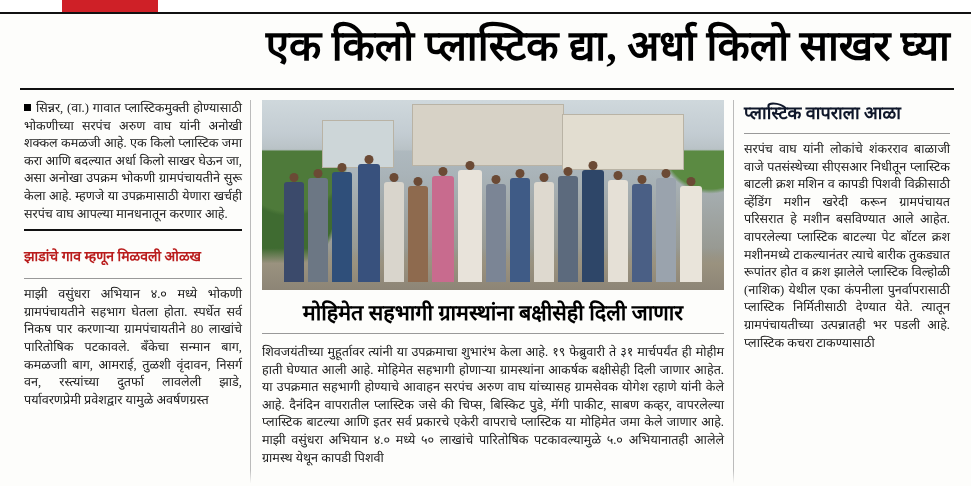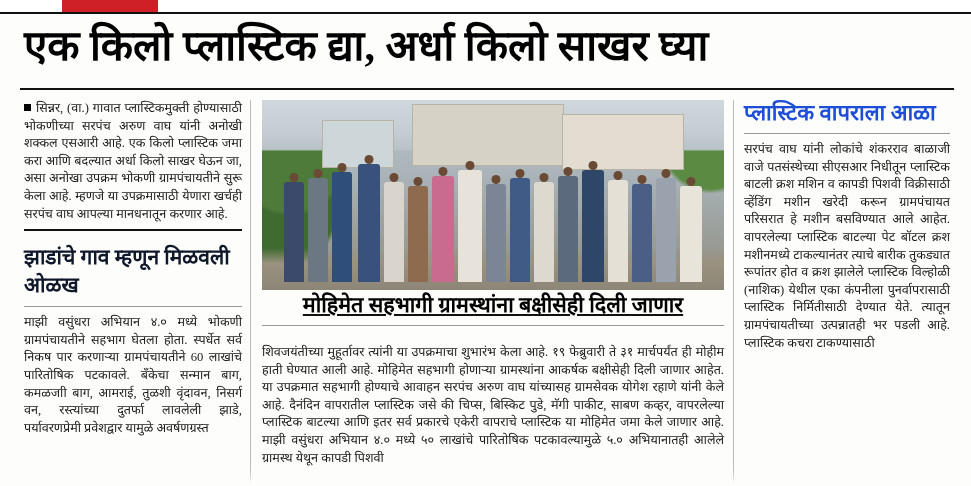--- a/index.html
+++ b/index.html
@@ -39,21 +39,21 @@
     left: 0; top: 12px;
     width: 971px; height: 2px;
     background: #111;
   }
   
   .headline {
     position: absolute;
     top: 20px;
     left: 24px;
     width: 926px;
-    text-align: left;
+    text-align: right;
     font-family: "Liberation Serif", serif;
     font-weight: bold;
     font-size: 42px;
     line-height: 52px;
     letter-spacing: 0px;
     color: #000;
     white-space: nowrap;
   }
   .headline-rule {
     position: absolute;
@@ -89,40 +89,40 @@
   .body-text .lead-dot {
     display: inline-block;
     width: 7px; height: 7px;
     background: #000;
     margin-right: 5px;
     vertical-align: 1px;
   }
   .subhead {
     font-family: "Liberation Serif", serif;
     font-weight: bold;
-    font-size: 21px;
+    font-size: 14px;
     line-height: 28px;
-    color: #0f172a;
+    color: #b91c1c;
     margin: 12px 0 6px 0;
   }
   .subhead-center {
     font-family: "Liberation Serif", serif;
     font-weight: bold;
     font-size: 21.5px;
     line-height: 26px;
     color: #000;
     text-align: center;
     white-space: nowrap;
   }
   .subhead-right {
     font-family: "Liberation Serif", serif;
     font-weight: bold;
-    font-size: 22px;
+    font-size: 18px;
     line-height: 26px;
-    color: #1d4ed8;
+    color: #0f172a;
   }
   .hr-thin {
     height: 1px;
     background: #999;
     margin: 7px 0 7px 0;
   }
   .hr-thick {
     height: 2px;
     background: #111;
     margin: 6px 0 6px 0;
@@ -168,23 +168,22 @@
     left: 50%;
     transform: translateX(-50%);
     top: -9px;
     width: 9px; height: 9px;
     border-radius: 50%;
     background: #6b4a35;
   }
   .caption {
     position: absolute;
     left: 262px;
-    top: 292px;
+    top: 300px;
     width: 462px;
-    text-decoration: underline;
   }
   .mid-body {
     position: absolute;
     left: 262px;
     top: 344px;
     width: 462px;
   }
   .mid-col2 {
     column-count: 1;
   }
@@ -206,26 +205,26 @@
   </div>
 
   <div class="headline">एक किलो प्लास्टिक द्या, अर्धा किलो साखर घ्या</div>
   <div class="headline-rule"></div>
 
   <div class="vrule vrule-1"></div>
   <div class="vrule vrule-2"></div>
 
   <div class="col col-left">
     <div class="body-text">
-      <span class="lead-dot"></span><span>सिन्नर, (वा.) गावात प्लास्टिकमुक्ती होण्यासाठी भोकणीच्या सरपंच अरुण वाघ यांनी अनोखी शक्कल एसआरी आहे. एक किलो प्लास्टिक जमा करा आणि बदल्यात अर्धा किलो साखर घेऊन जा, असा अनोखा उपक्रम भोकणी ग्रामपंचायतीने सुरू केला आहे. म्हणजे या उपक्रमासाठी येणारा खर्चही सरपंच वाघ आपल्या मानधनातून करणार आहे.</span>
+      <span class="lead-dot"></span><span>सिन्नर, (वा.) गावात प्लास्टिकमुक्ती होण्यासाठी भोकणीच्या सरपंच अरुण वाघ यांनी अनोखी शक्कल कमळजी आहे. एक किलो प्लास्टिक जमा करा आणि बदल्यात अर्धा किलो साखर घेऊन जा, असा अनोखा उपक्रम भोकणी ग्रामपंचायतीने सुरू केला आहे. म्हणजे या उपक्रमासाठी येणारा खर्चही सरपंच वाघ आपल्या मानधनातून करणार आहे.</span>
     </div>
     <div class="hr-thick"></div>
     <div class="subhead">झाडांचे गाव म्हणून मिळवली ओळख</div>
     <div class="hr-thin"></div>
-    <div class="body-text">माझी वसुंधरा अभियान ४.० मध्ये भोकणी ग्रामपंचायतीने सहभाग घेतला होता. स्पर्धेत सर्व निकष पार करणाऱ्या ग्रामपंचायतीने 60 लाखांचे पारितोषिक पटकावले. बँकेचा सन्मान बाग, कमळजाी बाग, आमराई, तुळशी वृंदावन, निसर्ग वन, रस्त्यांच्या दुतर्फा लावलेली झाडे, पर्यावरणप्रेमी प्रवेशद्वार यामुळे अवर्षणग्रस्त</div>
+    <div class="body-text">माझी वसुंधरा अभियान ४.० मध्ये भोकणी ग्रामपंचायतीने सहभाग घेतला होता. स्पर्धेत सर्व निकष पार करणाऱ्या ग्रामपंचायतीने 80 लाखांचे पारितोषिक पटकावले. बँकेचा सन्मान बाग, कमळजाी बाग, आमराई, तुळशी वृंदावन, निसर्ग वन, रस्त्यांच्या दुतर्फा लावलेली झाडे, पर्यावरणप्रेमी प्रवेशद्वार यामुळे अवर्षणग्रस्त</div>
   </div>
 
   <div class="photo-wrap">
     <div class="photo">
       <div class="bldg" style="left:150px; top:4px; width:150px; height:60px;"></div>
       <div class="bldg" style="left:300px; top:14px; width:120px; height:54px; background:#e2ddd0;"></div>
       <div class="bldg" style="left:60px; top:20px; width:70px; height:46px; background:#cdd6d8;"></div>
 
       <div class="person" style="left:22px; width:20px; height:100px; background:#3b4a6b;">
           <span class="head"></span>

